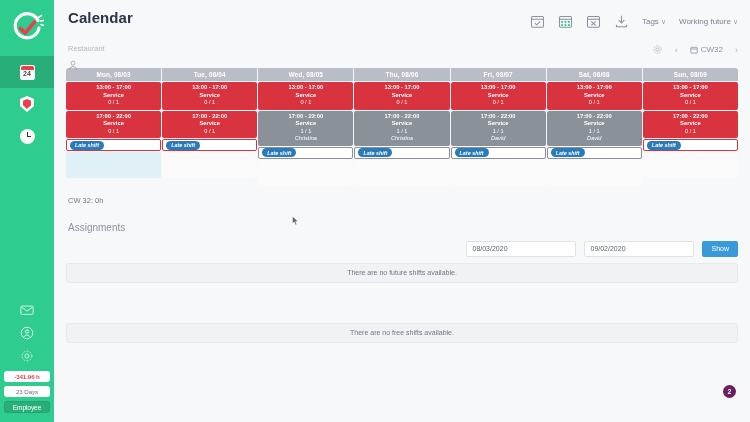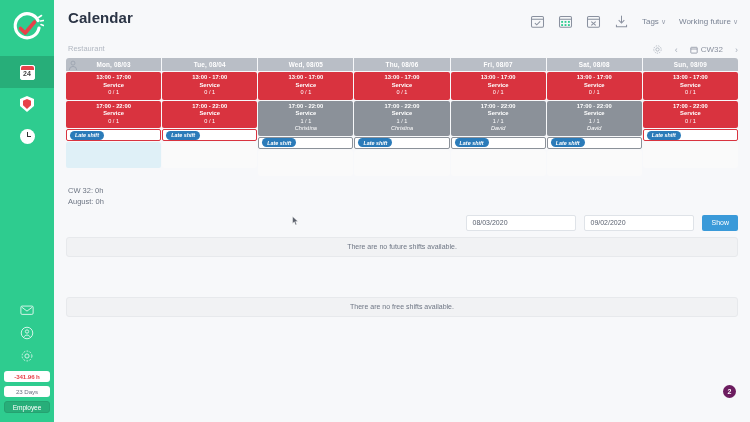--- a/index.html
+++ b/index.html
@@ -74,21 +74,21 @@
   }
   .chip.neg { color: #e8414a; font-weight: bold; }
   .chip.days { color: #6b7280; }
   .chip.employee {
     background: #27ae79; color: #fff; height: 12px; line-height: 12px;
     font-size: 6.6px; margin-bottom: 9px; border: 1px solid #25a271;
   }
 
   
   .main { flex: 1 1 auto; height: 422px; position: relative; background: #f7f8fa; overflow: hidden; }
-  .topbar { padding: 9px 22px 0 14px; position: relative; height: 58px; }
+  .topbar { padding: 9px 22px 0 14px; position: relative; height: 68px; }
   .page-title { font-size: 15px; font-weight: bold; color: #2b3445; letter-spacing: .1px; }
   .page-sub { font-size: 7.5px; color: #b2b8c2; margin-top: 18px; }
   .person-icon { margin-top: 7px; width: 10px; height: 11px; }
 
   .top-actions {
     position: absolute; right: 12px; top: 14px;
     display: flex; align-items: center; gap: 13px;
   }
   .ic-btn { width: 15px; height: 15px; cursor: pointer; }
   .dd { font-size: 8px; color: #7a8394; cursor: pointer; white-space: nowrap; }
@@ -414,23 +414,23 @@
             <div class="tagrow">
               <span class="pill">Late shift</span>
             </div>
             <div class="dropzone"></div>
           </div>
         </div>
     </div>
 
     <div class="summary">
       <div>CW 32: 0h</div>
-      <div>August: 0h</div>
-    </div>
-
+    </div>
+
+    <div class="assign-title">Assignments</div>
 
     <div class="filters">
       <div class="dateinput">08/03/2020</div>
       <div class="dateinput">09/02/2020</div>
       <button class="show-btn">Show</button>
     </div>
 
     <div class="empty-panel">There are no future shifts available.</div>
     <div class="empty-panel second">There are no free shifts available.</div>
 

